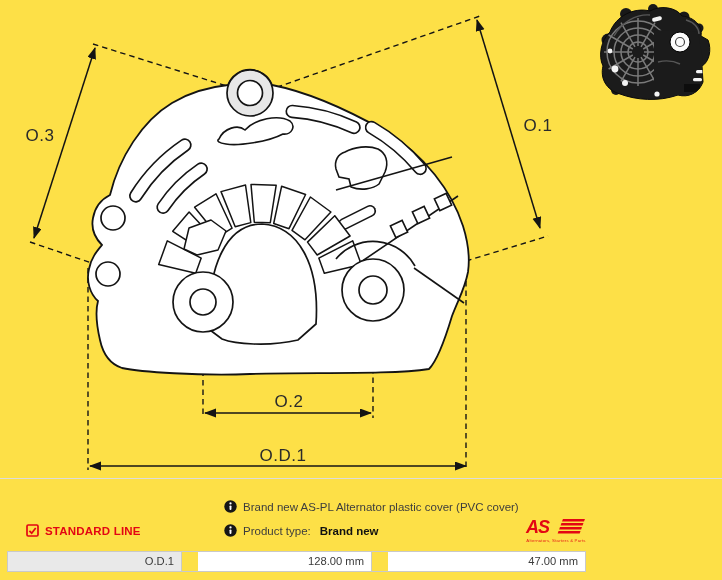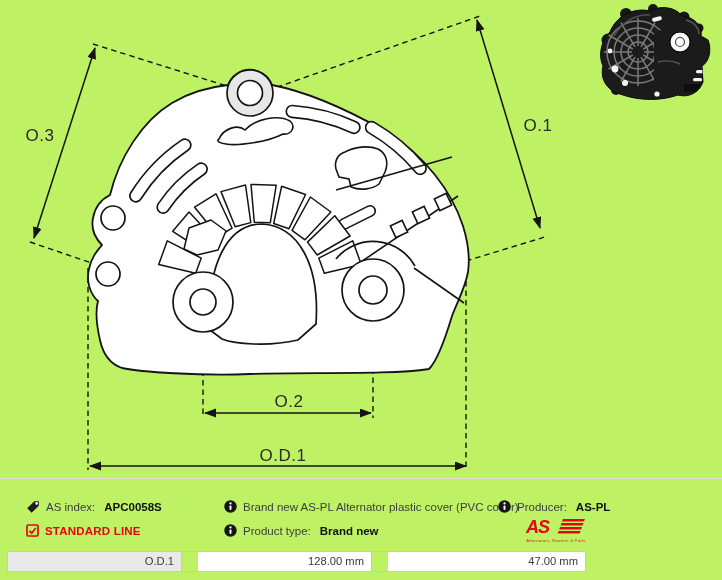--- a/index.html
+++ b/index.html
@@ -1,16 +1,16 @@
 <!DOCTYPE html>
 <html><head>
 <meta charset="utf-8">
 <style>
   html,body{margin:0;padding:0;background:#fff;}
-  #app{position:relative;width:722px;height:580px;background:#bef264;overflow:hidden;
+  #app{position:relative;width:722px;height:580px;background:#fde047;overflow:hidden;
        font-family:"Liberation Sans",sans-serif;color:#3d3d3d;}
   svg text{font-family:"Liberation Sans",sans-serif;}
   .dimlabel{font-size:17px;fill:#2b2b2b;letter-spacing:0.5px;}
   .divider{position:absolute;left:0;top:478px;width:722px;height:1px;background:#dcdcdc;}
   .info-row{position:absolute;display:flex;align-items:center;gap:6px;height:15px;
             font-size:11.5px;white-space:nowrap;}
   .info-row .lbl{color:#3d3d3d;}
   .info-row .val{color:#111;font-weight:bold;margin-left:3px;}
   .red{color:#e30613;font-weight:bold;letter-spacing:0.2px;text-align:right;}
   .spec-table{position:absolute;left:7px;top:551px;width:579px;height:21px;display:flex;
@@ -179,28 +179,20 @@
         <path d="M90,16 C98,18 103,24 103,30"></path>
         <path d="M62,58 C70,56 78,57 84,60"></path>
       </g>
       <rect x="88" y="80" width="16" height="8" fill="#0d0d0d"></rect>
     </g>
   </svg>
 
   
   <div class="divider"></div>
 
-  <div class="info-row" style="left:26px;top:499px;">
-    <svg width="14" height="14" viewBox="0 0 14 14">
-      <path d="M1.2,8.3 L8.3,1.2 L12.8,1.2 L12.8,5.7 L5.7,12.8 Z" fill="#1c1c1c"></path>
-      <circle cx="10.6" cy="3.4" r="1.35" fill="#fff"></circle>
-    </svg>
-    <span class="lbl">AS index:</span>
-    <span class="val">APC0058S</span>
-  </div>
 
   <div class="info-row" style="left:26px;top:523px;">
     <svg width="13" height="13" viewBox="0 0 13 13">
       <rect x="1" y="1" width="11" height="11" rx="1.2" fill="none" stroke="#e30613" stroke-width="1.7"></rect>
       <path d="M3.4,6.8 L5.7,9.2 L9.7,3.9" fill="none" stroke="#e30613" stroke-width="1.7"></path>
     </svg>
     <span class="red">STANDARD LINE</span>
   </div>
 
   <div class="info-row" style="left:224px;top:499px;">
@@ -215,29 +207,20 @@
   <div class="info-row" style="left:224px;top:523px;align-items:center;">
     <svg width="13" height="13" viewBox="0 0 13 13">
       <circle cx="6.5" cy="6.5" r="6.2" fill="#161616"></circle>
       <circle cx="6.5" cy="3.4" r="1.15" fill="#fff"></circle>
       <rect x="5.55" y="5.4" width="1.9" height="4.6" rx="0.9" fill="#fff"></rect>
     </svg>
     <span class="lbl">Product type:</span>
     <span class="val">Brand new</span>
   </div>
 
-  <div class="info-row" style="left:498px;top:499px;">
-    <svg width="13" height="13" viewBox="0 0 13 13">
-      <circle cx="6.5" cy="6.5" r="6.2" fill="#161616"></circle>
-      <circle cx="6.5" cy="3.4" r="1.15" fill="#fff"></circle>
-      <rect x="5.55" y="5.4" width="1.9" height="4.6" rx="0.9" fill="#fff"></rect>
-    </svg>
-    <span class="lbl">Producer:</span>
-    <span class="val">AS-PL</span>
-  </div>
 
   <div class="logo-box">
     <svg width="62" height="27" viewBox="0 0 62 27">
       <g fill="#e30613">
         <text x="1" y="17" font-size="18" font-weight="bold" font-style="italic" letter-spacing="-1">AS</text>
         <g transform="translate(33,0) skewX(-20)">
           <rect x="6" y="3" width="22" height="2.4"></rect>
           <rect x="6" y="7" width="22" height="2.4"></rect>
           <rect x="6" y="11" width="22" height="2.4"></rect>
           <rect x="6" y="15" width="22" height="2.4"></rect>

